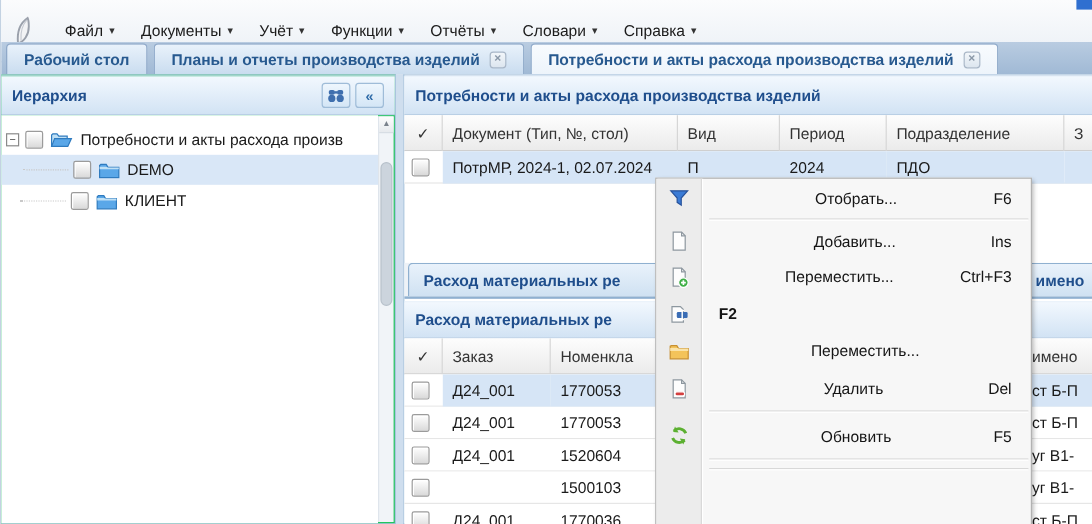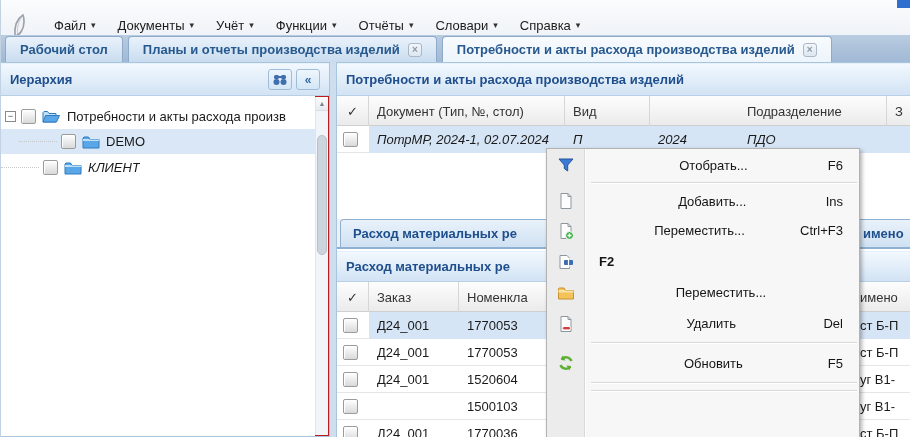--- a/index.html
+++ b/index.html
@@ -56,21 +56,21 @@
   .panel-header {
     background:linear-gradient(#f2f8fe,#d2e3f4);
     border-top:1px solid #e7f1fa; border-bottom:1px solid #b9cfe5;
     color:#1f4e8c; font-weight:bold;
     display:flex; align-items:center; padding:0 9px;
   }
 
   
   #hierarchy-panel {
     position:absolute; left:0; top:0; width:329px; height:375px;
-    background:#b91c1c; border:1px solid #a9c4dd; border-left:none;
+    background:#22c55e; border:1px solid #a9c4dd; border-left:none;
   }
   #hierarchy-header { height:33px; justify-content:space-between; }
   .hdr-btns { display:flex; gap:4px; }
   .hdr-btn {
     width:24px; height:21px; border:1px solid #9fbcd8; border-radius:3px;
     background:linear-gradient(#eef6fd,#d4e6f6);
     display:flex; align-items:center; justify-content:center;
     color:#2f6ba8; font-weight:bold; font-size:12px;
   }
   #tree { position:absolute; left:0; top:33px; right:14px; bottom:0; background:#fff; overflow:hidden; }
@@ -271,21 +271,21 @@
         </div>
         <div class="tree-row selected" style="top:33px; padding-left:18px;">
           <span class="tree-indent"></span>
           <span class="cbx"></span>
           <svg class="folder-svg" width="18" height="14" viewBox="0 0 18 14">
             <path d="M1 3 L1 13 L17 13 L17 4.5 L8 4.5 L6.5 2 L2 2 Z" fill="#5aa7e8" stroke="#2f7bbf"></path>
             <path d="M1 6 L17 6 L17 4.5 L8 4.5 L6.5 4 L1 4 Z" fill="#bfe0f5"></path>
           </svg>
           <span class="tree-label">DEMO</span>
         </div>
-        <div class="tree-row" style="top:59px; padding-left:0;font-style:italic;">
+        <div class="tree-row" style="top:59px; padding-left:16px;">
           <span class="tree-indent"></span>
           <span class="cbx"></span>
           <svg class="folder-svg" width="18" height="14" viewBox="0 0 18 14">
             <path d="M1 3 L1 13 L17 13 L17 4.5 L8 4.5 L6.5 2 L2 2 Z" fill="#5aa7e8" stroke="#2f7bbf"></path>
             <path d="M1 6 L17 6 L17 4.5 L8 4.5 L6.5 4 L1 4 Z" fill="#bfe0f5"></path>
           </svg>
           <span class="tree-label">КЛИЕНТ</span>
         </div>
       </div>
 
@@ -298,25 +298,26 @@
     <div id="right-region">
 
       <div id="main-header" class="panel-header">
         <span>Потребности и акты расхода производства изделий</span>
       </div>
 
       <div class="grid-header" style="top:33px;">
         <div class="gh-cell center c-check">✓</div>
         <div class="gh-cell c-doc">Документ (Тип, №, стол)</div>
         <div class="gh-cell c-vid">Вид</div>
+        <div class="gh-cell c-per">Период</div>
         <div class="gh-cell c-div">Подразделение</div>
         <div class="gh-cell c-z">З</div>
       </div>
 
-      <div class="grid-row" style="top:63px;font-style:italic;">
+      <div class="grid-row" style="top:63px;">
         <div class="g-cell center c-check">
             <span class="cbx"></span>
           </div>
         <div class="g-cell sel c-doc">ПотрМР, 2024-1, 02.07.2024</div>
         <div class="g-cell sel c-vid">П</div>
         <div class="g-cell sel c-per">2024</div>
         <div class="g-cell sel c-div">ПДО</div>
         <div class="g-cell sel c-z"></div>
       </div>
 

